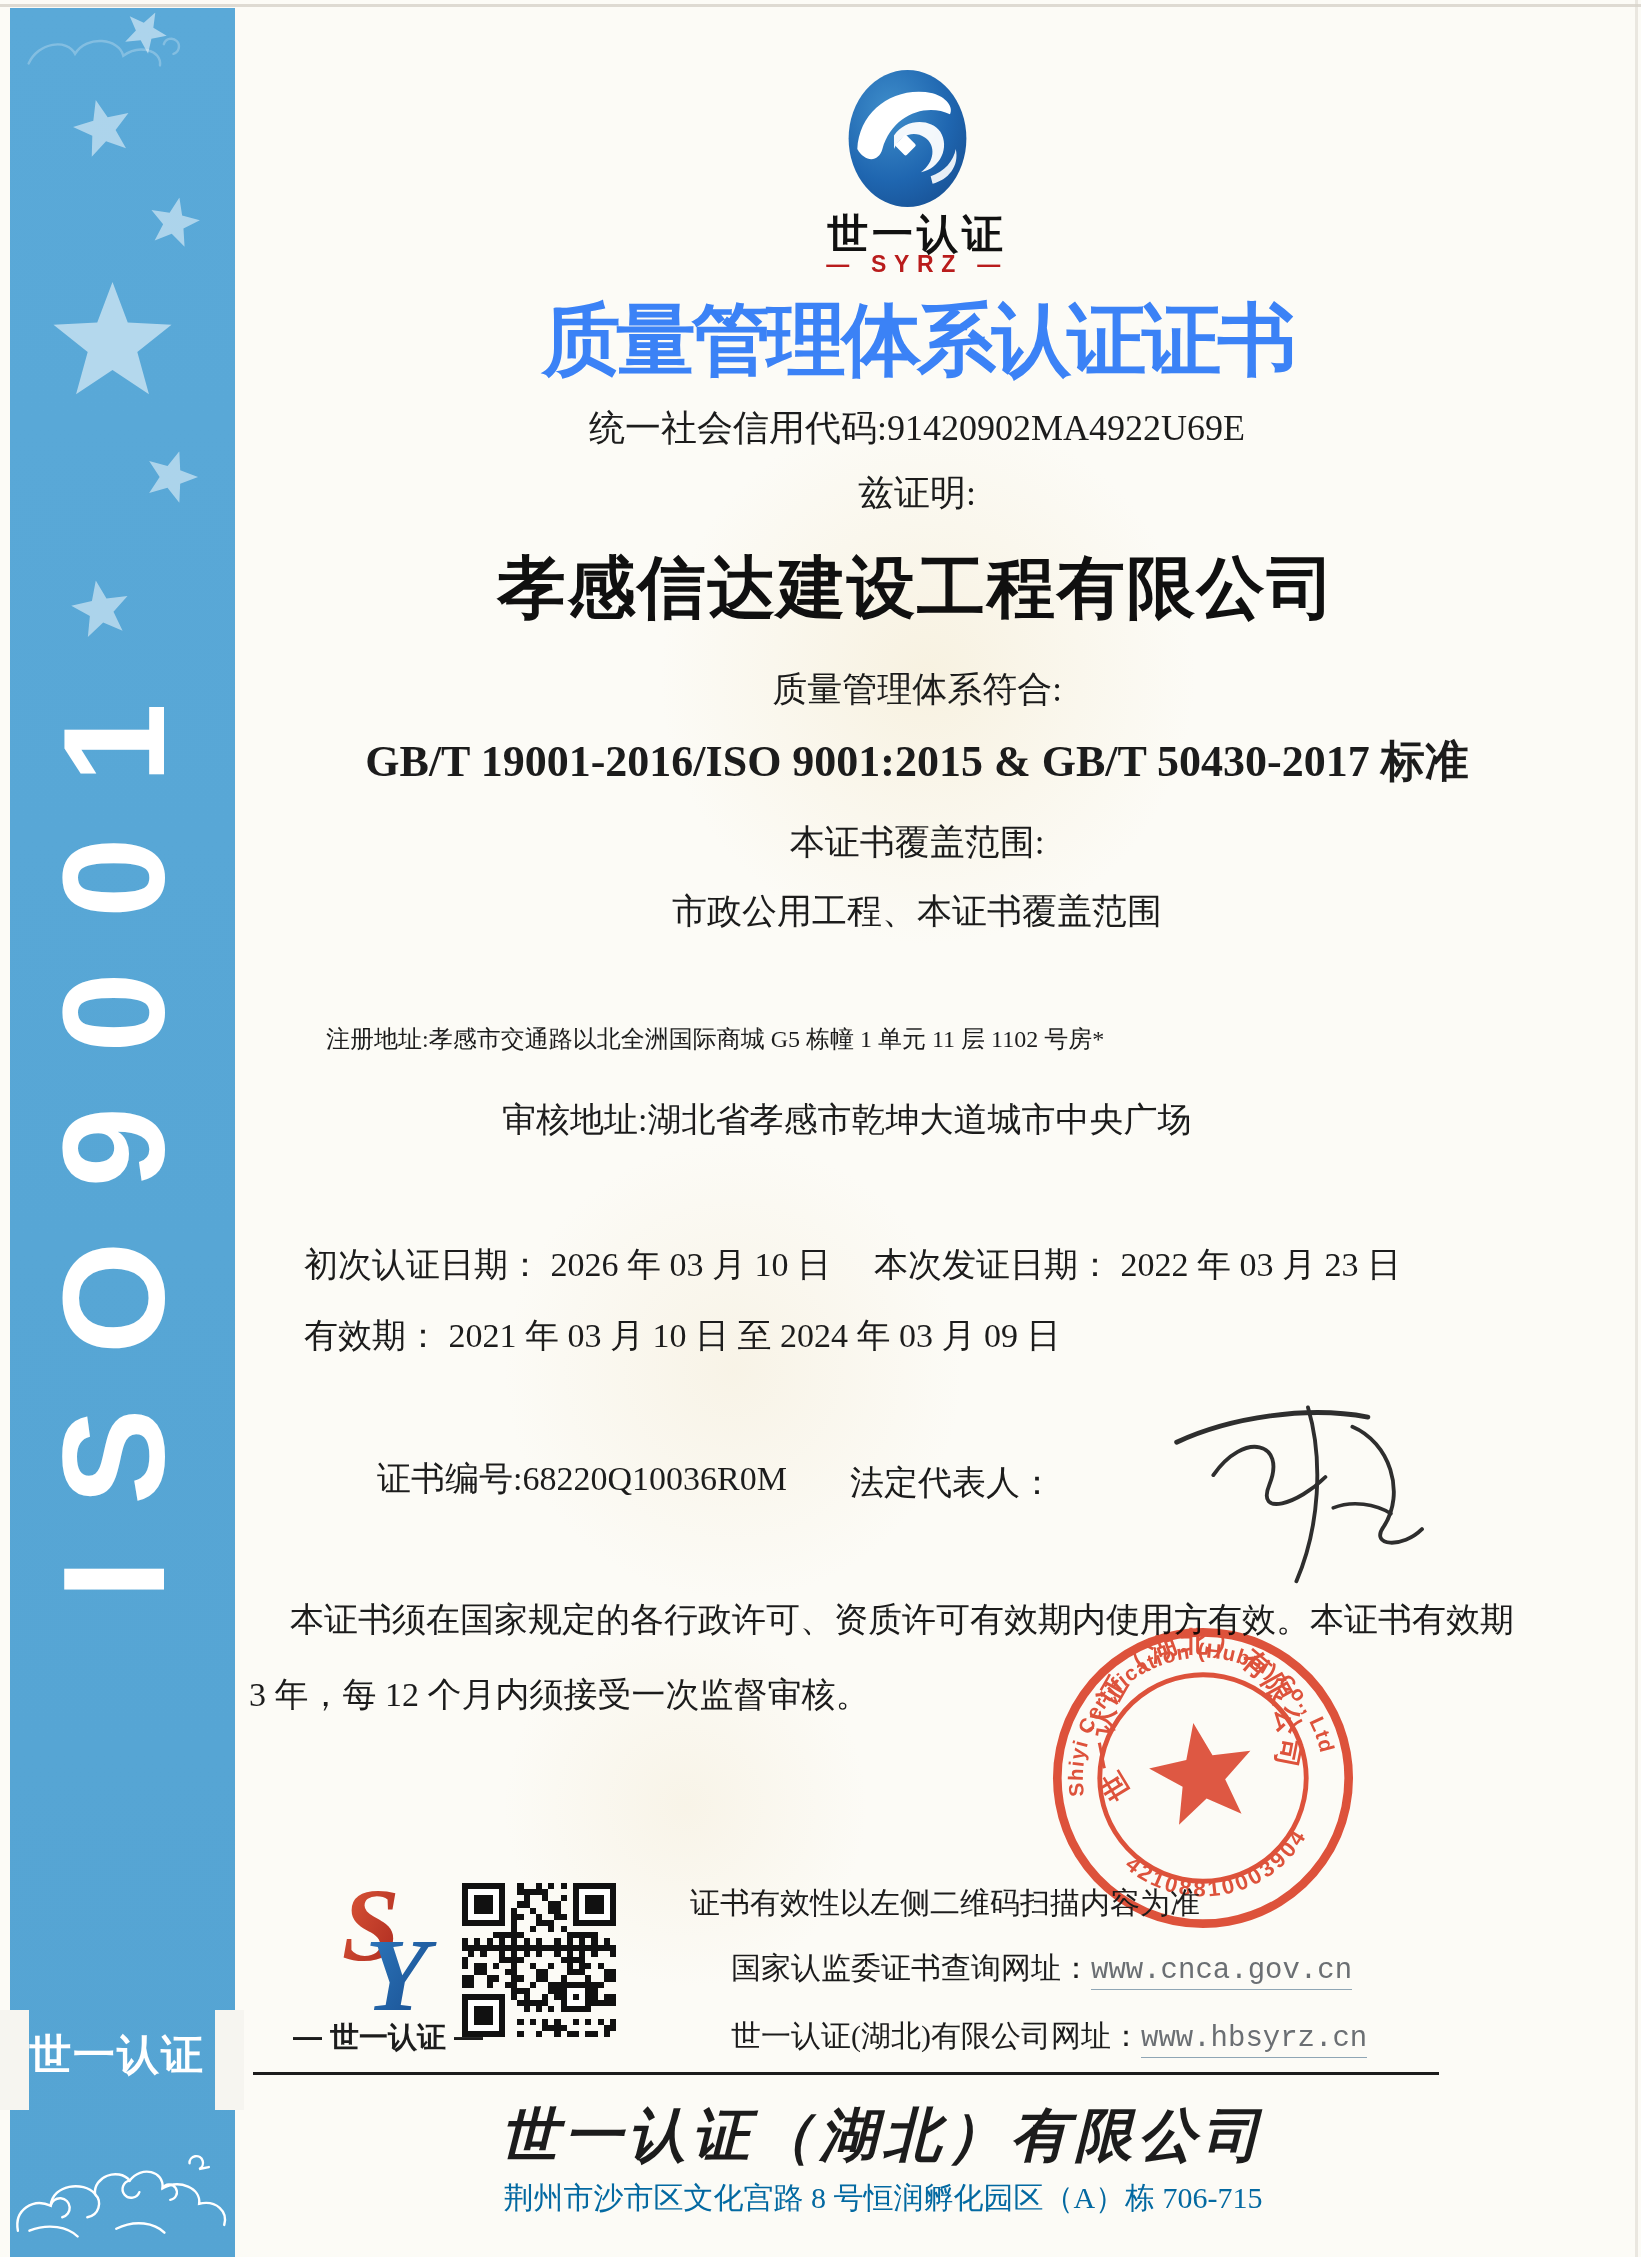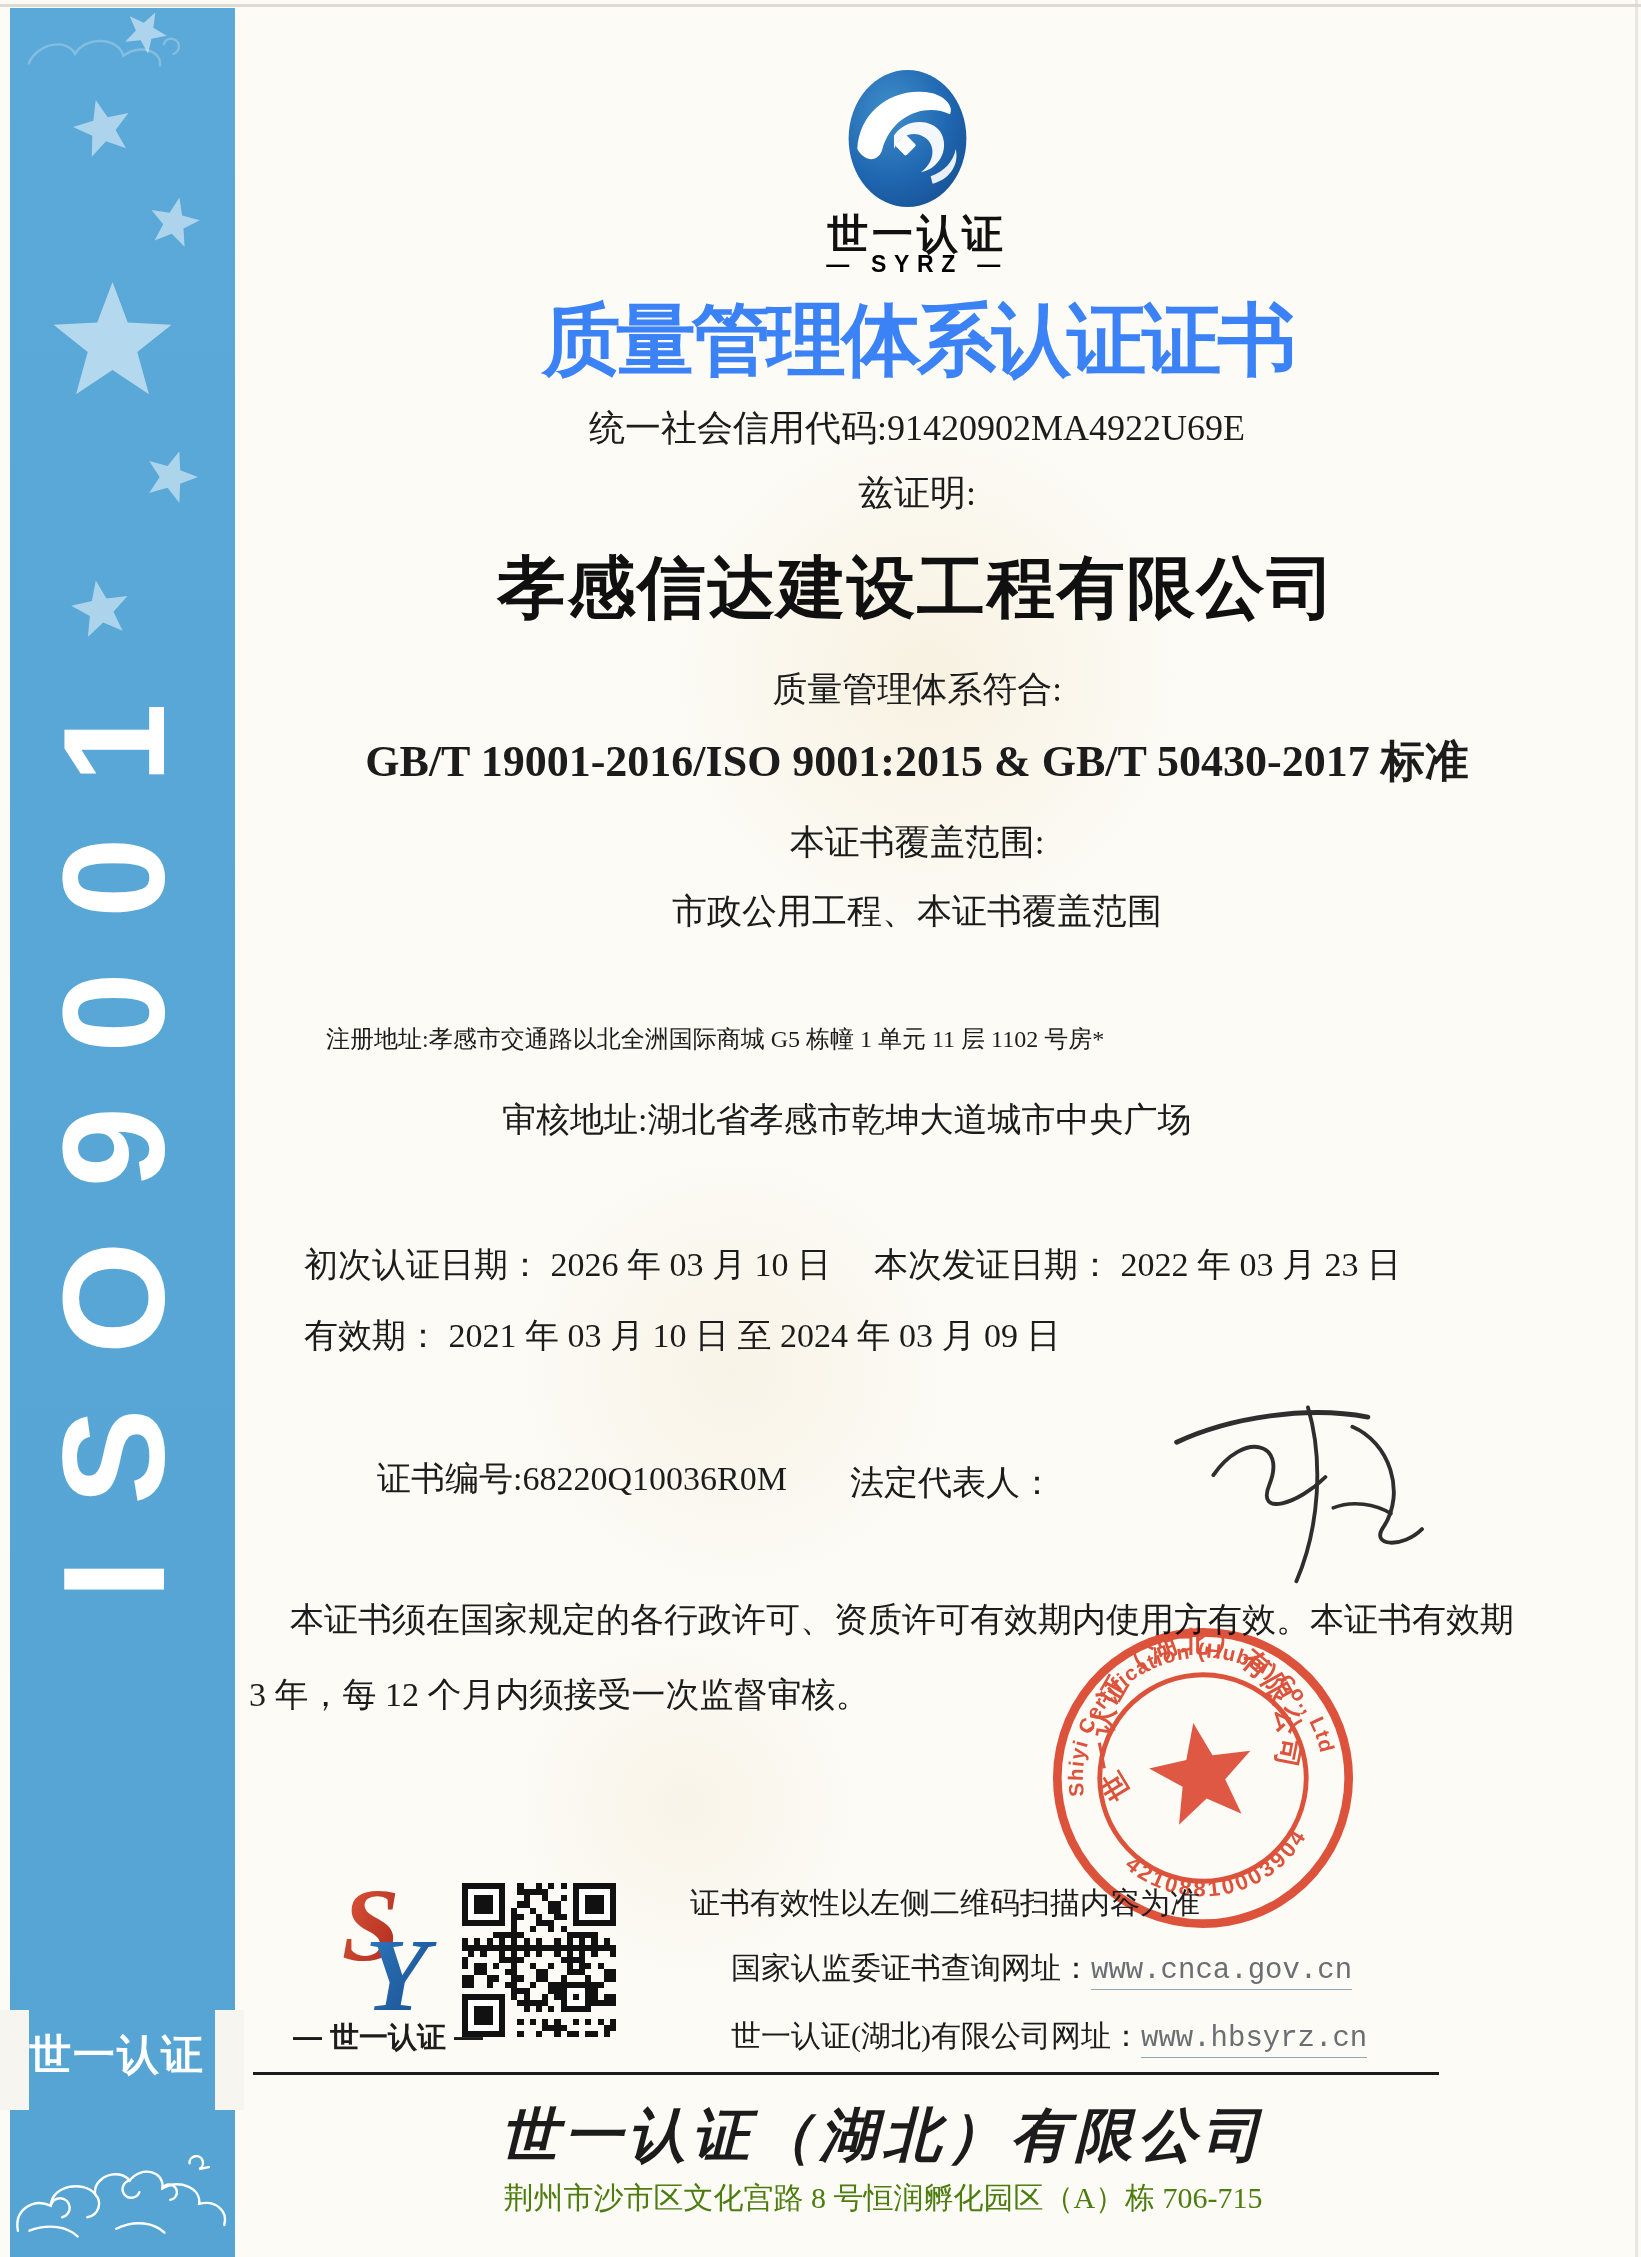--- a/index.html
+++ b/index.html
@@ -36,31 +36,31 @@
 
   
   .wm{position:absolute;border-radius:50%;pointer-events:none;}
   .wm1{left:657px;top:406px;width:541px;height:541px;background:radial-gradient(ellipse at center,rgba(240,226,190,.38),rgba(240,226,190,0) 70%);}
   .wm2{left:502px;top:1139px;width:463px;height:463px;background:radial-gradient(ellipse at center,rgba(238,225,195,.30),rgba(238,225,195,0) 70%);}
   .wm3{left:502px;top:1622px;width:367px;height:367px;background:radial-gradient(ellipse at center,rgba(238,225,195,.28),rgba(238,225,195,0) 70%);}
 
   
   .center-col{position:absolute;left:241px;width:1352px;text-align:center;}
   .logo-name{top:207px;font-family:"Liberation Sans","DejaVu Sans",sans-serif;font-weight:bold;font-size:41px;letter-spacing:3.9px;color:#111;}
-  .logo-sub{top:251px;font-family:"Liberation Sans","DejaVu Sans",sans-serif;font-weight:bold;font-size:23px;letter-spacing:7.7px;color:#000000;}
+  .logo-sub{top:251px;font-family:"Liberation Sans","DejaVu Sans",sans-serif;font-weight:bold;font-size:23px;letter-spacing:7.7px;color:#b91c1c;}
   .page-title{top:288px;font-size:79px;font-weight:bold;letter-spacing:-3.9px;color:#3b82f6;}
   .credit-code{top:404px;font-size:36px;}
   .certify{top:469px;font-size:36px;}
   .company-name{top:543px;font-size:68px;font-weight:bold;letter-spacing:1.9px;color:#101010;}
   .std-intro{top:666px;font-size:35px;}
   .std-text{top:732px;font-size:44px;font-weight:bold;letter-spacing:0;}
   .scope-intro{top:819px;font-size:35px;}
   .scope-text{top:888px;font-size:35px;}
   .script-name{top:2097px;font-size:58px;font-weight:bold;font-style:italic;letter-spacing:5.8px;width:1284px;}
-  .footer-addr{top:2178px;font-size:30px;width:1284px;color:#4d7c0f;}
+  .footer-addr{top:2178px;font-size:30px;width:1284px;color:#0369a1;}
 
   .abs{position:absolute;white-space:nowrap;}
   .reg-addr{left:326px;top:1023px;font-size:24px;}
   .audit-addr{left:502px;top:1097px;font-size:34px;}
   .date-initial{left:304px;top:1242px;font-size:34px;}
   .date-issue{left:874px;top:1242px;font-size:34px;}
   .date-valid{left:304px;top:1313px;font-size:34px;text-align:right;}
   .cert-no{left:377px;top:1456px;font-size:34px;}
   .legal-label{left:850px;top:1460px;font-size:34px;}
   .notice1{left:290px;top:1597px;font-size:34px;text-align:right;}

